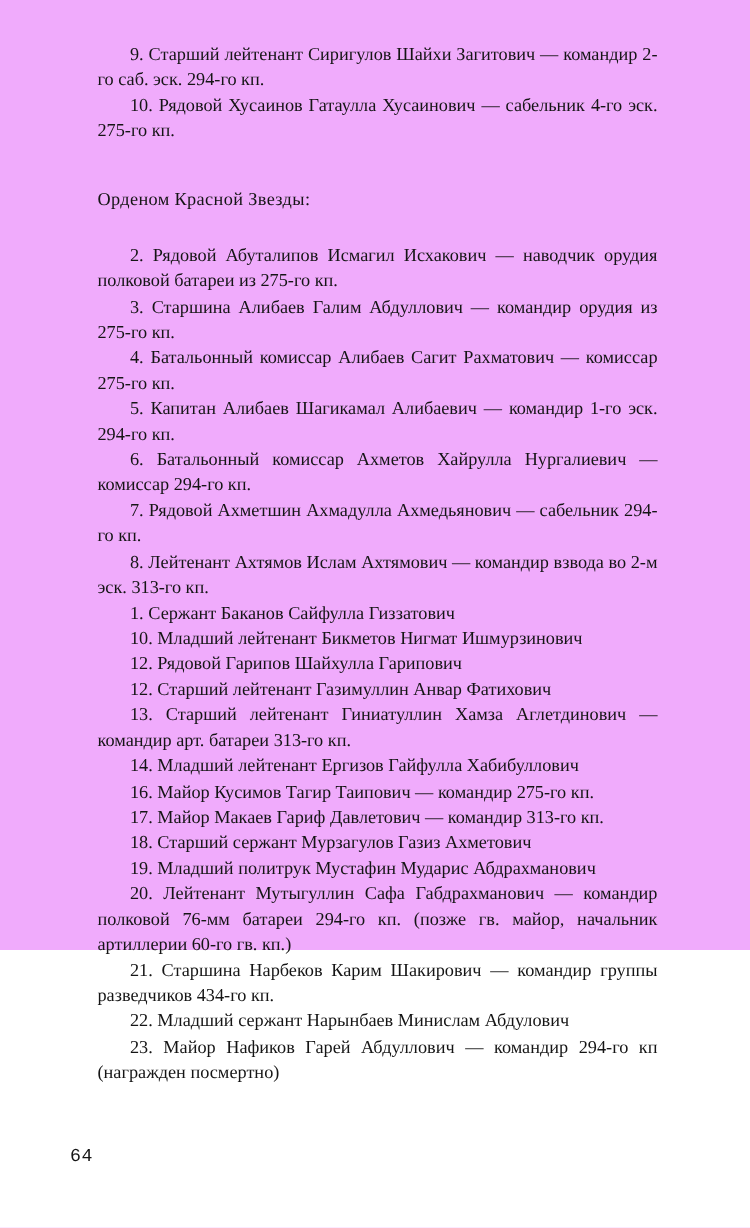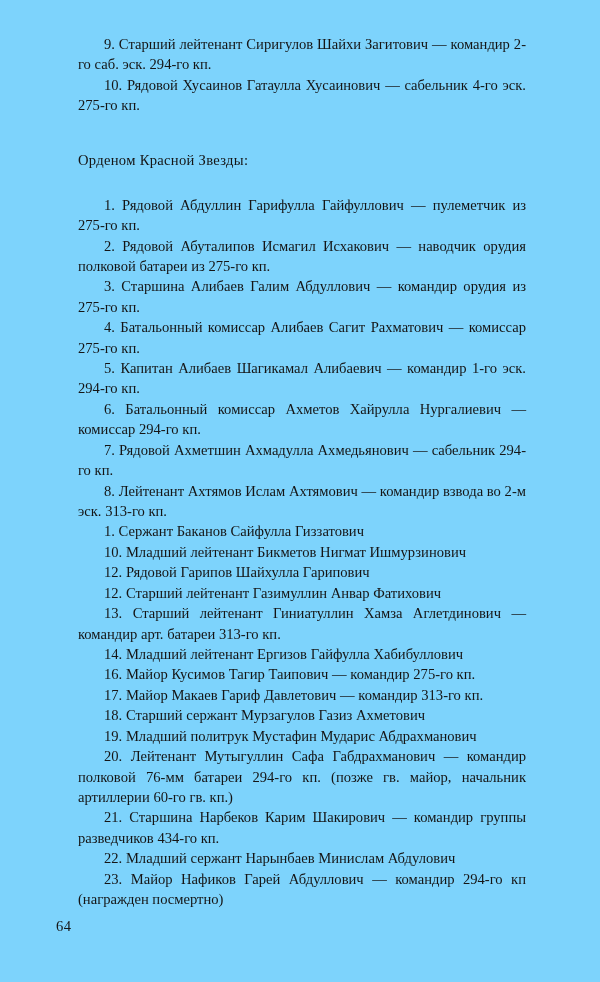--- a/index.html
+++ b/index.html
@@ -13,22 +13,22 @@
     font-family: "Liberation Serif", "DejaVu Serif", serif;
     color: #151515;
     position: relative;
     overflow: hidden;
   }
   .page {
     position: absolute;
     left: 0;
     top: 0;
     width: 600px;
-    height: 982px;
-    background: #7dd3fc;
+    height: 760px;
+    background: #f0abfc;
   }
   .text-column {
     position: absolute;
     left: 78px;
     top: 34px;
     width: 448px;
   }
   .para {
     font-size: 14.6px;
     line-height: 1.40;
@@ -49,20 +49,21 @@
   }
   .gap-med {
     height: 26px;
   }
   .page-number {
     position: absolute;
     left: 56px;
     top: 918px;
     font-size: 14.6px;
     letter-spacing: 0.5px;
+    font-family: Liberation Mono, monospace;
   }
 </style>
 </head>
 <body>
 
 <div class="page">
 
   <div class="text-column">
 
     <div>
@@ -70,21 +71,20 @@
       <p class="para">10. Рядовой Хусаинов Гатаулла Хусаинович — сабельник 4-го эск. 275-го кп.</p>
     </div>
 
     <div class="gap-large"></div>
 
     <p class="heading">Орденом Красной Звезды:</p>
 
     <div class="gap-med"></div>
 
     <div>
-      <p class="para">1. Рядовой Абдуллин Гарифулла Гайфуллович — пулеметчик из 275-го кп.</p>
       <p class="para">2. Рядовой Абуталипов Исмагил Исхакович — наводчик орудия полковой батареи из 275-го кп.</p>
       <p class="para">3. Старшина Алибаев Галим Абдуллович — командир орудия из 275-го кп.</p>
       <p class="para">4. Батальонный комиссар Алибаев Сагит Рахматович — комиссар 275-го кп.</p>
       <p class="para">5. Капитан Алибаев Шагикамал Алибаевич — командир 1-го эск. 294-го кп.</p>
       <p class="para">6. Батальонный комиссар Ахметов Хайрулла Нургалиевич — комиссар 294-го кп.</p>
       <p class="para">7. Рядовой Ахметшин Ахмадулла Ахмедьянович — сабельник 294-го кп.</p>
       <p class="para">8. Лейтенант Ахтямов Ислам Ахтямович — командир взвода во 2-м эск. 313-го кп.</p>
       <p class="para">1. Сержант Баканов Сайфулла Гиззатович</p>
       <p class="para">10. Младший лейтенант Бикметов Нигмат Ишмурзинович</p>
       <p class="para">12. Рядовой Гарипов Шайхулла Гарипович</p>

